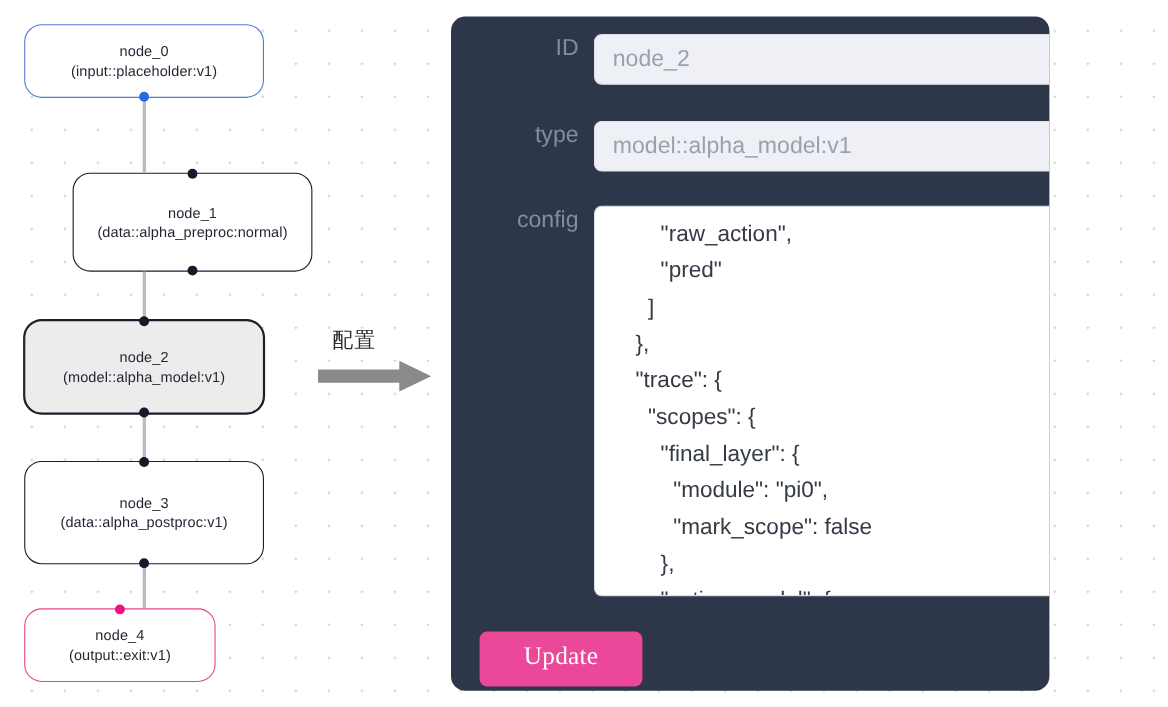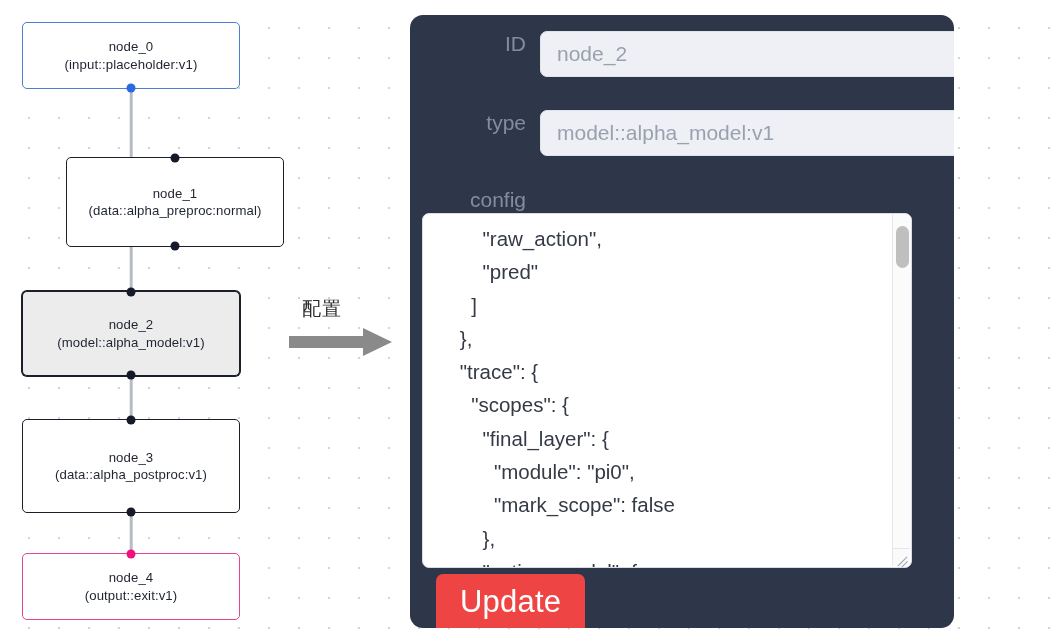--- a/index.html
+++ b/index.html
@@ -26,21 +26,21 @@
     background-color: #ffffff;
     background-image: radial-gradient(circle, #cfd2d6 1.1px, rgba(0,0,0,0) 1.2px);
     background-size: 30px 30px;
     background-position: 14px 13px;
   }
 
   .node {
     position: absolute;
     background: #ffffff;
     border: 1.6px solid #1b1f2a;
-    border-radius: 5px;
+    border-radius: 16px;
     display: flex;
     align-items: center;
     justify-content: center;
     text-align: center;
     color: #1f2430;
     font-size: 13.2px;
     line-height: 17.5px;
     padding: 2px 8px;
     letter-spacing: 0.1px;
   }
@@ -132,21 +132,21 @@
     padding: 9px 16px;
     width: 490px;
     height: 46px;
     line-height: 26px;
     white-space: nowrap;
     overflow: hidden;
   }
 
   #row-id   { left: 12px; top: 16px; }
   #row-type { left: 12px; top: 95px; }
-  #row-config { left: 12px; top: 172px; flex-direction: column; }
+  #row-config { left: 12px; top: 172px; }
 
   .config-box {
     position: relative;
     width: 490px;
     height: 355px;
     background: #ffffff;
     border: 1px solid #d8dce4;
     border-radius: 7px;
     overflow: hidden;
   }
@@ -196,26 +196,26 @@
     height: 1.2px;
     transform: rotate(-45deg);
     transform-origin: center;
   }
   .resize-grip i:nth-child(1){ width: 13px; right: 1px; bottom: 4px; }
   .resize-grip i:nth-child(2){ width: 9px;  right: 1px; bottom: 1px; }
 
   #update-button {
     position: absolute;
     left: 26px; top: 559px;
-    background: #ef4444;
+    background: #ec4899;
     color: #ffffff;
     border: 0;
     border-radius: 7px;
-    font-size: 31px;
-    font-family: Liberation Sans, sans-serif;
+    font-size: 23px;
+    font-family: Liberation Serif, serif;
     padding: 10px 24px 14px 24px;
     min-width: 148px;
     text-align: center;
     cursor: pointer;
     letter-spacing: 0.2px;
   }
 </style>
 </head>
 <body>
 
@@ -244,21 +244,21 @@
       <span class="handle top"></span>
       <span class="handle bottom"></span>
     </div>
 
     <div class="node" style="left:22px; top:419px; width:218px; height:94px;">
       <span class="node-text"><span>node_3</span><br><span>(data::alpha_postproc:v1)</span></span>
       <span class="handle top"></span>
       <span class="handle bottom"></span>
     </div>
 
-    <div class="node is-output" style="left:22px; top:553px; width:218px; height:67px;">
+    <div class="node is-output" style="left:22px; top:553px; width:174px; height:67px;">
       <span class="node-text"><span>node_4</span><br><span>(output::exit:v1)</span></span>
       <span class="handle top pink"></span>
     </div>
   </div>
 
   <div id="transition">
     <div class="tr-label">配置</div>
     <svg class="tr-arrow" viewBox="0 0 104 30" xmlns="http://www.w3.org/2000/svg">
       <polygon points="0,9 74,9 74,1 103,15 74,29 74,21 0,21" fill="#8a8a8a"></polygon>
     </svg>

